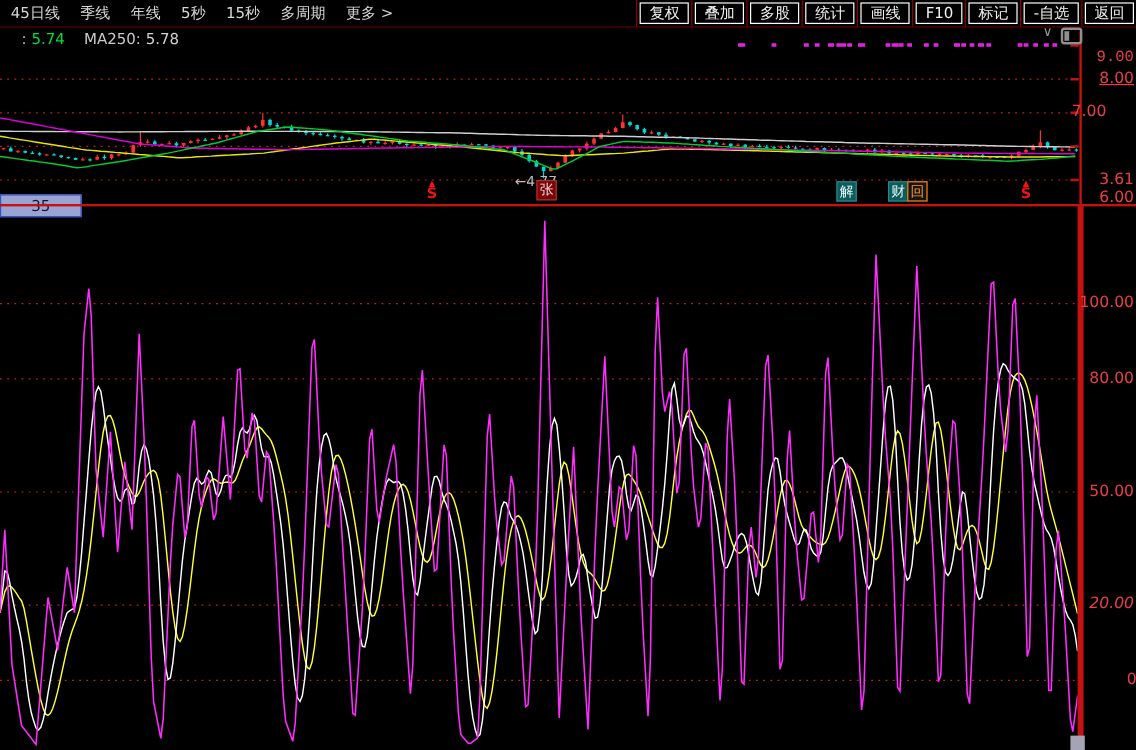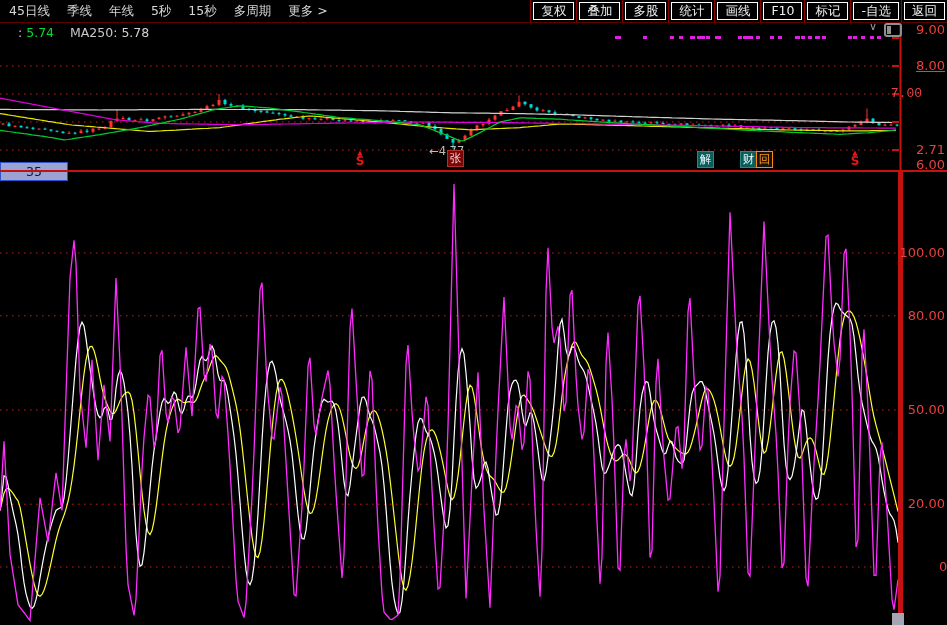--- a/index.html
+++ b/index.html
@@ -447,29 +447,29 @@
       <i></i>
     </div>
 
   <div class="divider-line"></div>
   <div class="param-box">
     <span>35</span>
   </div>
 
   <div class="price-note">←4.77</div>
   <div class="grip"></div>
-<div class="ax-label" style="left: 889px; top: 22px;">9.00</div>
+<div class="ax-label" style="left: 889px; top: 40px; font-family: Liberation Mono, monospace;">9.00</div>
     <div class="ax-label" style="left: 889px; top: 58px; text-decoration: underline;">8.00</div>
-    <div class="ax-label" style="left: 866px; top: 86px; font-family: Liberation Mono, monospace;">7.00</div>
+    <div class="ax-label" style="left: 866px; top: 86px;">7.00</div>
     <div class="ax-label" style="left: 889px; top: 114px; margin-top: 43px;">6.00</div>
-    <div class="ax-label" style="left: 889px; top: 142px;">2.71</div>
+    <div class="ax-label" style="left: 889px; top: 142px;">3.61</div>
     <div class="ax-label" style="left: 889px; top: 245px;">100.00</div>
     <div class="ax-label" style="left: 889px; top: 307.8px;">80.00</div>
     <div class="ax-label" style="left: 889px; top: 402px;">50.00</div>
-    <div class="ax-label" style="left: 889px; top: 496.2px;">20.00</div>
+    <div class="ax-label" style="left: 889px; top: 496.2px; font-style: italic;">20.00</div>
     <div class="ax-label" style="left: 912px; top: 559px;">0.00</div>
     <div class="badge" style="left: 447px; top: 150px; background: rgb(122, 6, 6); color: rgb(242, 222, 222); border: 1px solid rgb(176, 48, 48);">张</div>
     <div class="badge" style="left: 697px; top: 151px; background: rgb(12, 92, 92); color: rgb(234, 250, 250); border: 1px solid rgb(42, 136, 136);">解</div>
     <div class="badge" style="left: 740px; top: 151px; background: rgb(12, 92, 92); color: rgb(234, 250, 250); border: 1px solid rgb(42, 136, 136);">财</div>
     <div class="badge" style="left: 756px; top: 151px; background: rgb(20, 20, 20); color: rgb(255, 153, 34); border: 1px solid rgb(255, 136, 17);">回</div>
     <div class="smk" style="left: 353px; top: 150px;">
       <div class="arr">▲</div>
       <div class="sch">S</div>
     </div>
     <div class="smk" style="left: 848px; top: 150px;">

